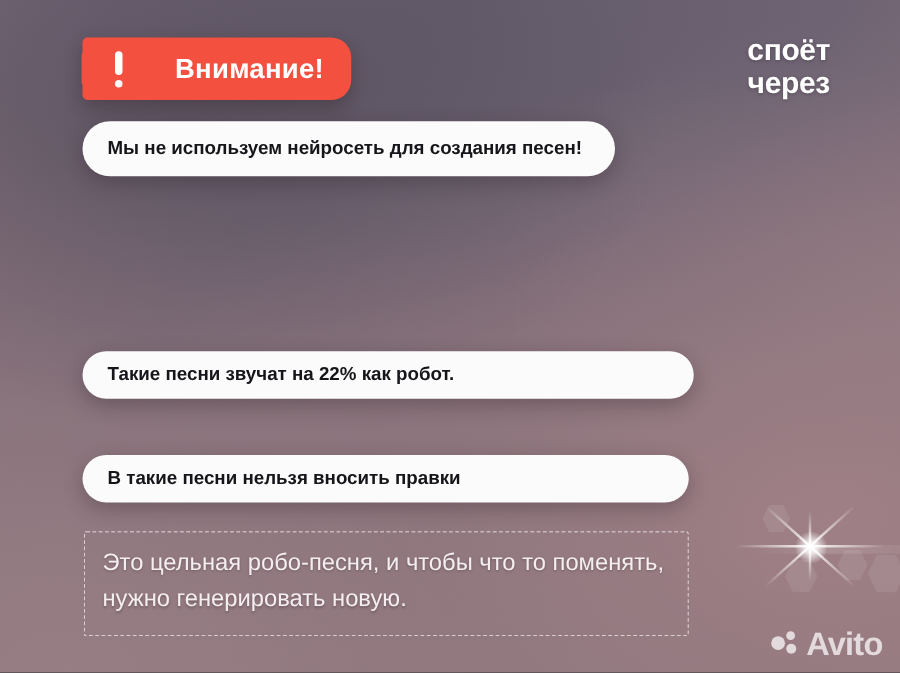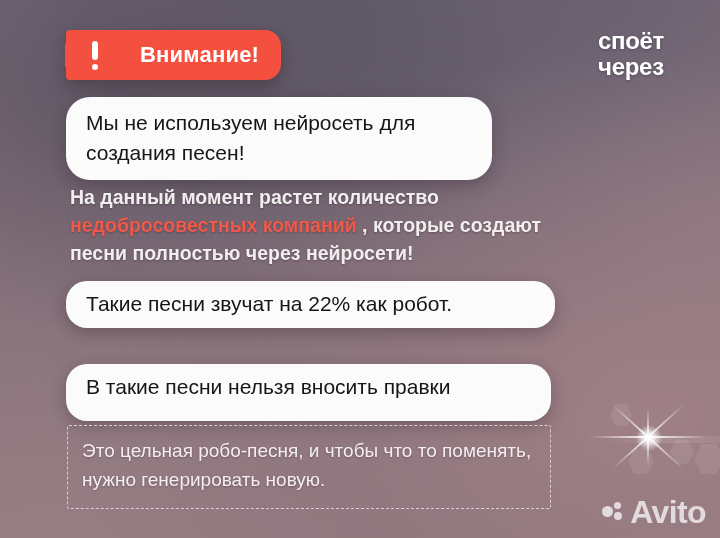--- a/index.html
+++ b/index.html
@@ -106,23 +106,23 @@
   }
   .brand div { white-space: nowrap; }
 
   
   .bubble {
     position: absolute;
     background: #fbfbfb;
     color: #15151a;
     border-radius: 22px;
     box-shadow: 0 5px 16px rgba(40,26,32,0.30);
-    font-size: 21px;
+    font-size: 15px;
     line-height: 1.42;
-    font-weight: 400;
+    font-weight: 700;
     padding: 11px 20px 12px 20px;
     box-sizing: border-box;
   }
   .bubble-1 {
     left: 66px;
     top: 97px;
     width: 426px;
     border-radius: 24px;
   }
   .bubble-2 {
@@ -131,21 +131,21 @@
     width: 489px;
     padding-top: 8px;
     padding-bottom: 9px;
     border-radius: 21px;
   }
   .bubble-3 {
     left: 66px;
     top: 364px;
     width: 485px;
     padding-top: 8px;
-    padding-bottom: 19px;
+    padding-bottom: 9px;
     border-radius: 21px;
   }
 
   
   .paragraph {
     position: absolute;
     left: 70px;
     top: 184px;
     width: 510px;
     color: #f2eef0;
@@ -241,21 +241,21 @@
     position: absolute;
     border-radius: 50%;
     background: #ffffff;
     display: block;
   }
   .avito-dots .d1 { left: 0px;  top: 4px;  width: 11px; height: 11px; }
   .avito-dots .d2 { left: 12px; top: 0px;  width: 7px;  height: 7px; }
   .avito-dots .d3 { left: 12px; top: 10px; width: 8px;  height: 8px; }
   .avito-word {
     color: #ffffff;
-    font-size: 32px;
+    font-size: 26px;
     font-weight: 700;
     letter-spacing: -0.6px;
     line-height: 1;
   }
 </style>
 </head>
 <body>
 
 <div id="poster">
 
@@ -286,21 +286,20 @@
     </div>
   </div>
 
   <div class="brand">
     <div>споёт</div>
     <div>через</div>
   </div>
 
   <div class="bubble bubble-1">Мы не используем нейросеть для создания песен!</div>
 
-  <div class="paragraph"><span>На данный момент растет количество </span><span class="hl">недобросовестных компаний</span><span> , которые создают песни полностью через нейросети!</span></div>
 
   <div class="bubble bubble-2">Такие песни звучат на 22% как робот.</div>
 
   <div class="bubble bubble-3">В такие песни нельзя вносить правки</div>
 
   <div class="dashed-note">Это цельная робо-песня, и чтобы что то поменять, нужно генерировать новую.</div>
 
   <div class="avito">
     <div class="avito-dots">
       <i class="d1"></i>

